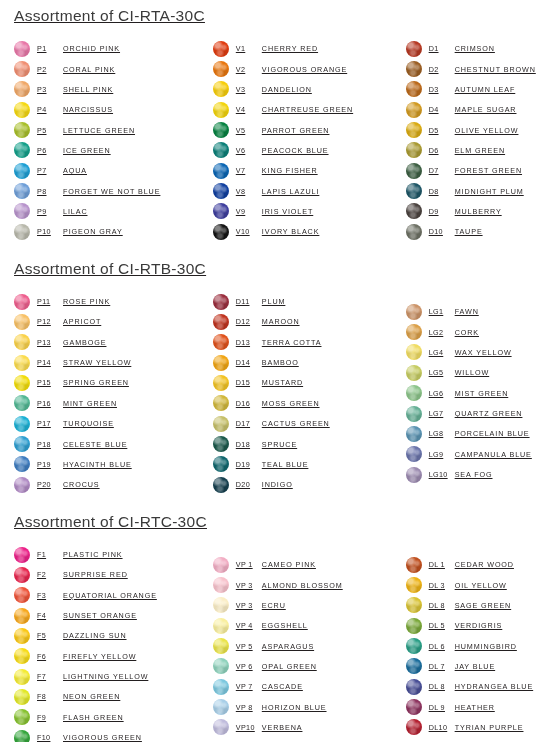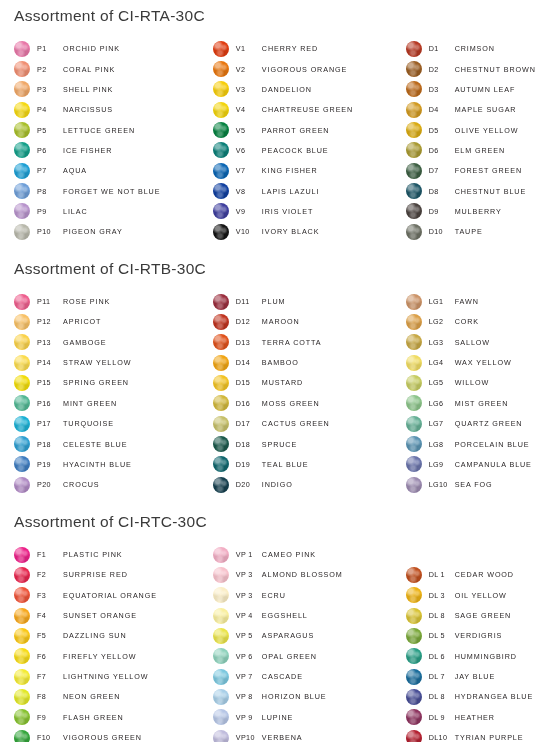--- a/index.html
+++ b/index.html
@@ -15,41 +15,42 @@
     overflow: hidden;
     position: relative;
   }
 
   .page {
     position: relative;
     width: 542px;
     height: 742px;
     box-sizing: border-box;
     padding: 0;
+    text-decoration: underline;
   }
 
   .section {
     position: relative;
   }
 
   .section-title {
     font-family: "Liberation Sans", sans-serif;
     font-size: 15.5px;
     font-weight: 400;
     letter-spacing: 0.3px;
     color: #3a3a3a;
     padding-left: 14px;
     margin: 0;
     line-height: 1;
   }
 
   .columns {
     display: flex;
     flex-direction: row;
-    align-items: flex-end;
+    align-items: center;
   }
 
   .column {
     display: flex;
     flex-direction: column;
   }
 
   .col-1 { width: 200px; padding-left: 14px; }
   .col-2 { width: 198px; padding-left: 4px; }
   .col-3 { width: 140px; padding-left: 0px; }
@@ -141,21 +142,21 @@
             <span class="name">NARCISSUS</span>
           </div>
           <div class="swatch-row">
             <div class="swatch" style="background: rgb(168, 191, 42);"></div>
             <span class="code">P5</span>
             <span class="name">LETTUCE GREEN</span>
           </div>
           <div class="swatch-row">
             <div class="swatch" style="background: rgb(20, 160, 138);"></div>
             <span class="code">P6</span>
-            <span class="name">ICE FISHER</span>
+            <span class="name">ICE GREEN</span>
           </div>
           <div class="swatch-row">
             <div class="swatch" style="background: rgb(29, 159, 212);"></div>
             <span class="code">P7</span>
             <span class="name">AQUA</span>
           </div>
           <div class="swatch-row">
             <div class="swatch" style="background: rgb(111, 159, 216);"></div>
             <span class="code">P8</span>
             <span class="name">FORGET WE NOT BLUE</span>
@@ -255,21 +256,21 @@
             <span class="name">ELM GREEN</span>
           </div>
           <div class="swatch-row">
             <div class="swatch" style="background: rgb(62, 96, 68);"></div>
             <span class="code">D7</span>
             <span class="name">FOREST GREEN</span>
           </div>
           <div class="swatch-row">
             <div class="swatch" style="background: rgb(31, 87, 103);"></div>
             <span class="code">D8</span>
-            <span class="name">CHESTNUT BLUE</span>
+            <span class="name">MIDNIGHT PLUM</span>
           </div>
           <div class="swatch-row">
             <div class="swatch" style="background: rgb(76, 68, 64);"></div>
             <span class="code">D9</span>
             <span class="name">MULBERRY</span>
           </div>
           <div class="swatch-row">
             <div class="swatch" style="background: rgb(110, 113, 101);"></div>
             <span class="code">D10</span>
             <span class="name">TAUPE</span>
@@ -390,25 +391,20 @@
             <div class="swatch" style="background: rgb(204, 148, 104);"></div>
             <span class="code">LG1</span>
             <span class="name">FAWN</span>
           </div>
           <div class="swatch-row">
             <div class="swatch" style="background: rgb(219, 160, 73);"></div>
             <span class="code">LG2</span>
             <span class="name">CORK</span>
           </div>
           <div class="swatch-row">
-            <div class="swatch" style="background: rgb(199, 168, 69);"></div>
-            <span class="code">LG3</span>
-            <span class="name">SALLOW</span>
-          </div>
-          <div class="swatch-row">
             <div class="swatch" style="background: rgb(240, 220, 98);"></div>
             <span class="code">LG4</span>
             <span class="name">WAX YELLOW</span>
           </div>
           <div class="swatch-row">
             <div class="swatch" style="background: rgb(198, 204, 98);"></div>
             <span class="code">LG5</span>
             <span class="name">WILLOW</span>
           </div>
           <div class="swatch-row">
@@ -530,25 +526,20 @@
             <div class="swatch" style="background: rgb(124, 200, 223);"></div>
             <span class="code">VP 7</span>
             <span class="name">CASCADE</span>
           </div>
           <div class="swatch-row">
             <div class="swatch" style="background: rgb(168, 207, 232);"></div>
             <span class="code">VP 8</span>
             <span class="name">HORIZON BLUE</span>
           </div>
           <div class="swatch-row">
-            <div class="swatch" style="background: rgb(182, 198, 230);"></div>
-            <span class="code">VP 9</span>
-            <span class="name">LUPINE</span>
-          </div>
-          <div class="swatch-row">
             <div class="swatch" style="background: rgb(192, 188, 221);"></div>
             <span class="code">VP10</span>
             <span class="name">VERBENA</span>
           </div>
         </div>
       <div class="column col-3">
           <div class="swatch-row">
             <div class="swatch" style="background: rgb(192, 80, 31);"></div>
             <span class="code">DL 1</span>
             <span class="name">CEDAR WOOD</span>

